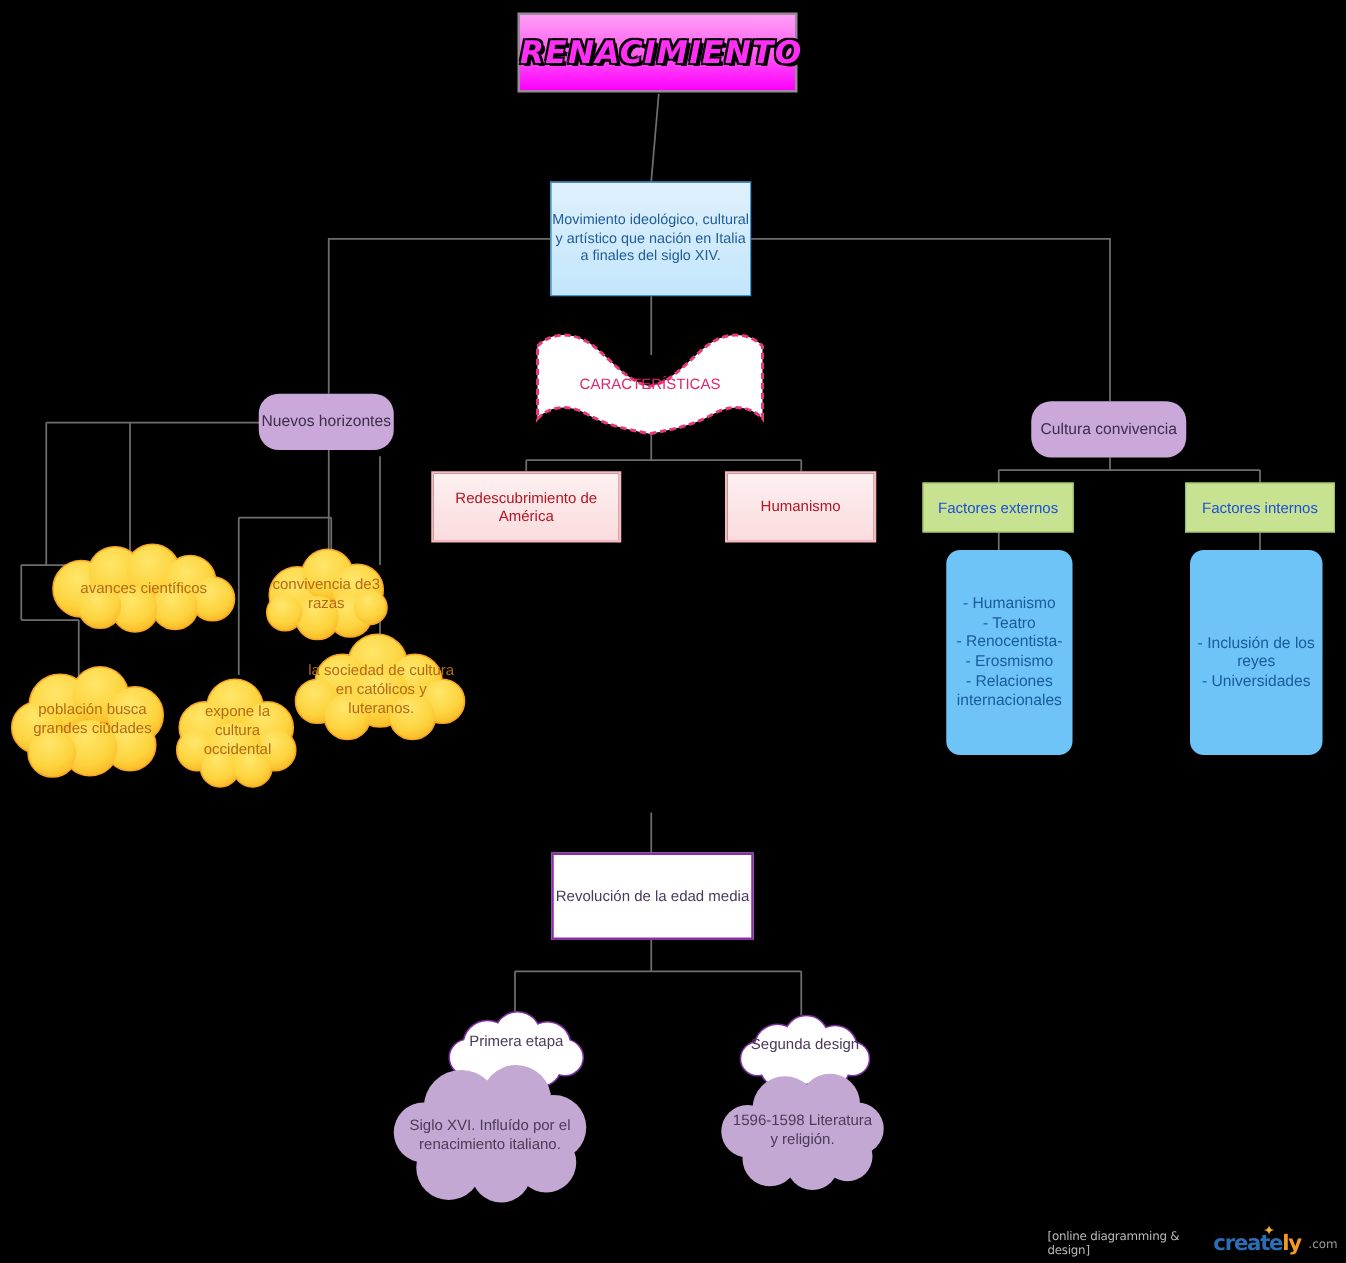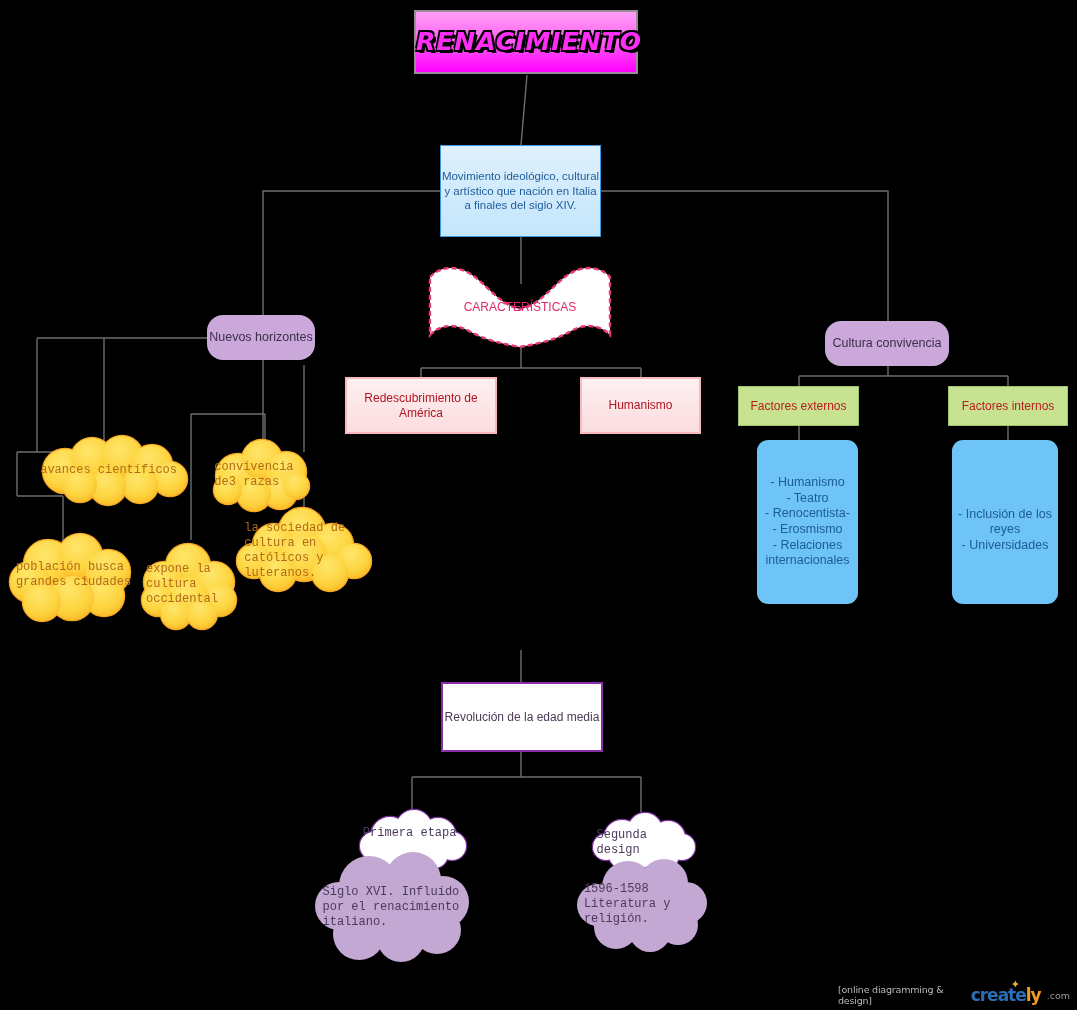--- a/index.html
+++ b/index.html
@@ -60,21 +60,21 @@
   .purplebox{
     background:#cba8da;
     border-radius:16px;
   }
   .purplebox span{font-size:12.5px;color:#3b2f4a;}
   #nuevos{left:207px;top:315px;width:108px;height:45px;}
   #cultura{left:825px;top:321px;width:124px;height:45px;}
 
   
   .greenbox{background:#c7e291;border:1px solid #9cc46a;}
-  .greenbox span{font-size:12px;color:#b91c1c;}
+  .greenbox span{font-size:12px;color:#1d4ed8;}
   #factext{left:738px;top:386px;width:121px;height:40px;}
   #factint{left:948px;top:386px;width:120px;height:40px;}
 
   
   .bluebox{background:#6ec3f7;border-radius:11px;}
   .bluebox span{font-size:12.5px;color:#1b5c9b;}
   #listext{left:757px;top:440px;width:101px;height:164px;}
   #listint{left:952px;top:440px;width:106px;height:164px;}
 
   
@@ -91,22 +91,22 @@
     left:441px;top:682px;width:162px;height:70px;
     background:#ffffff;border:2px solid #8b2fa8;
   }
   #revolucion span{font-size:12px;color:#4a3a57;}
 
   
   .cloud{position:absolute;}
   .cloud svg{position:absolute;left:0;top:0;overflow:visible;}
   .cloud .lbl{
     position:absolute;left:0;top:0;width:100%;height:100%;
-    display:flex;align-items:center;justify-content:center;text-align:left;
-    z-index:3;pointer-events:none;font-family:Liberation Mono, monospace;
+    display:flex;align-items:center;justify-content:center;text-align:center;
+    z-index:3;pointer-events:none;
   }
   .cloud .lbl span{display:block;width:88%;line-height:1.25;}
   .ycloud .lbl span{font-size:12px;color:#b26a18;}
   .pcloud-solid .lbl span{font-size:12px;color:#4b3a58;}
   .pcloud-white .lbl span{font-size:12px;color:#4b3a58;}
 
   
   #wires{position:absolute;left:0;top:0;width:1077px;height:1010px;z-index:1;pointer-events:none;}
   .node,.cloud{z-index:2;}
 

